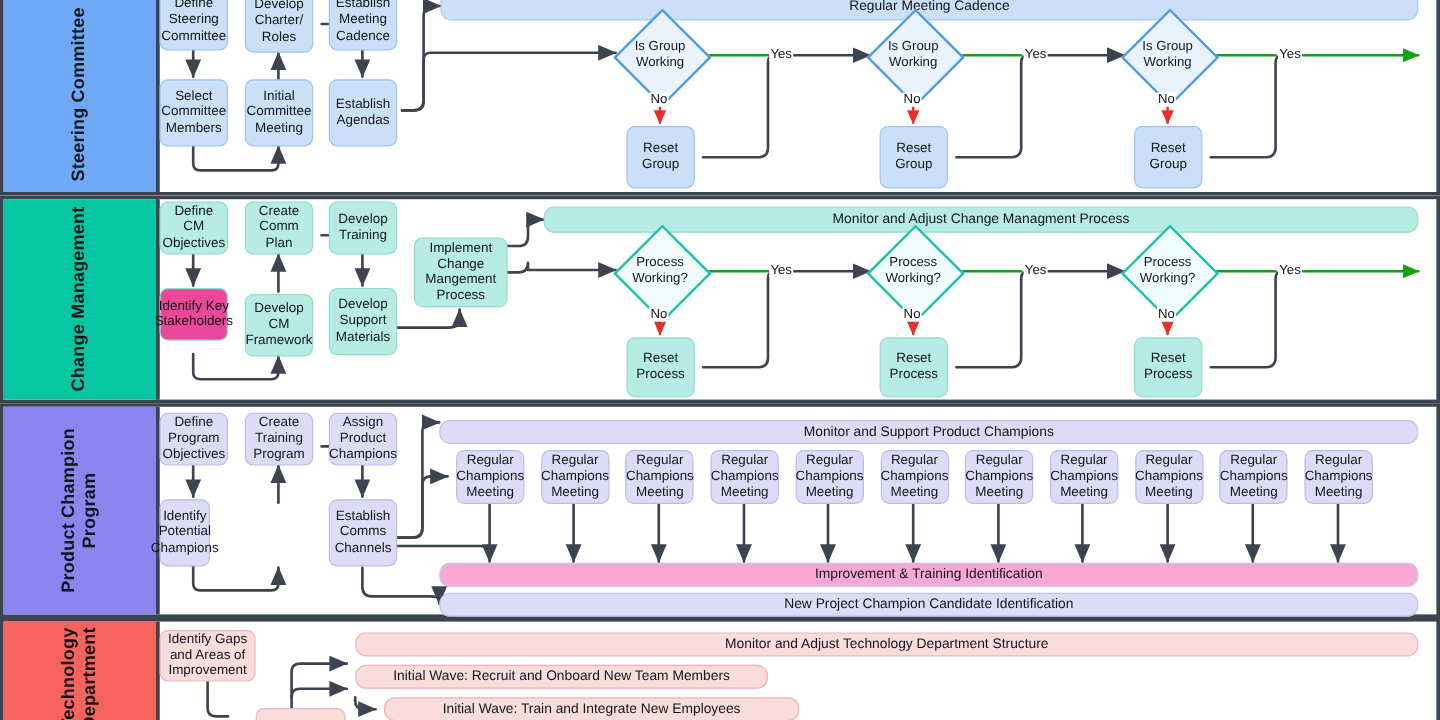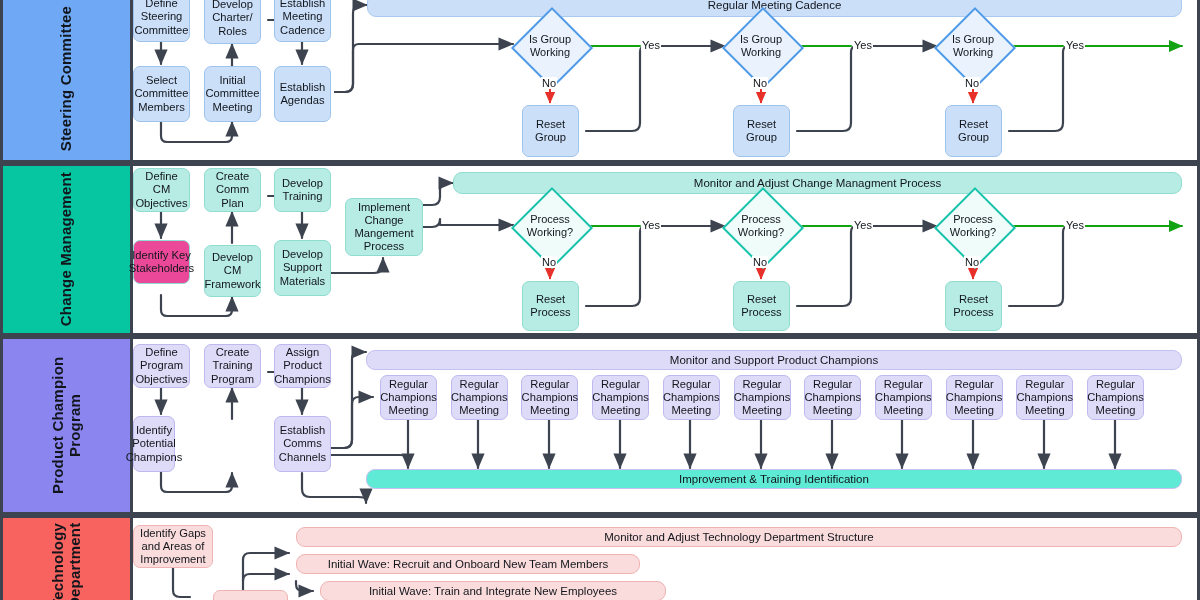--- a/index.html
+++ b/index.html
@@ -342,22 +342,25 @@
         <span>Regular Champions Meeting</span>
       </div>
       <div class="node" style="left: 1016.3px; top: 375px; width: 57px; height: 45px; background: rgb(221, 219, 247); border: 1.4px solid rgb(190, 186, 239);">
         <span>Regular Champions Meeting</span>
       </div>
       <div class="node" style="left: 1087px; top: 375px; width: 57px; height: 45px; background: rgb(221, 219, 247); border: 1.4px solid rgb(190, 186, 239);">
         <span>Regular Champions Meeting</span>
       </div>
     </div>
 
-  <div class="bar" style="left:366px;top:469px;width:816px;height:20px;background:#5eead4;border:1.4px solid #C4C1F0;">
+  <div class="bar" style="left:366px;top:469px;width:816px;height:20px;background:#f9a8d4;border:1.4px solid #C4C1F0;">
     <span>Improvement &amp; Training Identification</span>
+    </div>
+  <div class="bar" style="left:366px;top:494px;width:816px;height:20px;background:#DDDBF7;border:1.4px solid #C4C1F0;">
+    <span>New Project Champion Candidate Identification</span>
     </div>
 
   <svg class="layer">
     <g fill="none" stroke="#3d4450" stroke-width="2.2" stroke-linecap="round" stroke-linejoin="round">
       <path d="M173,568 L173,590 Q173,597 180,597 L190,597"></path>
       <path d="M243,598 L243,560 Q243,553 250,553 L289,553" marker-end="url(#ah)"></path>
       <path d="M243,581 Q243,574 250,574 L289,574" marker-end="url(#ah)"></path>
       <path d="M296,581 L296,584 Q296,591 303,591 L313,591" marker-end="url(#ah)"></path>
     </g>
   </svg>

